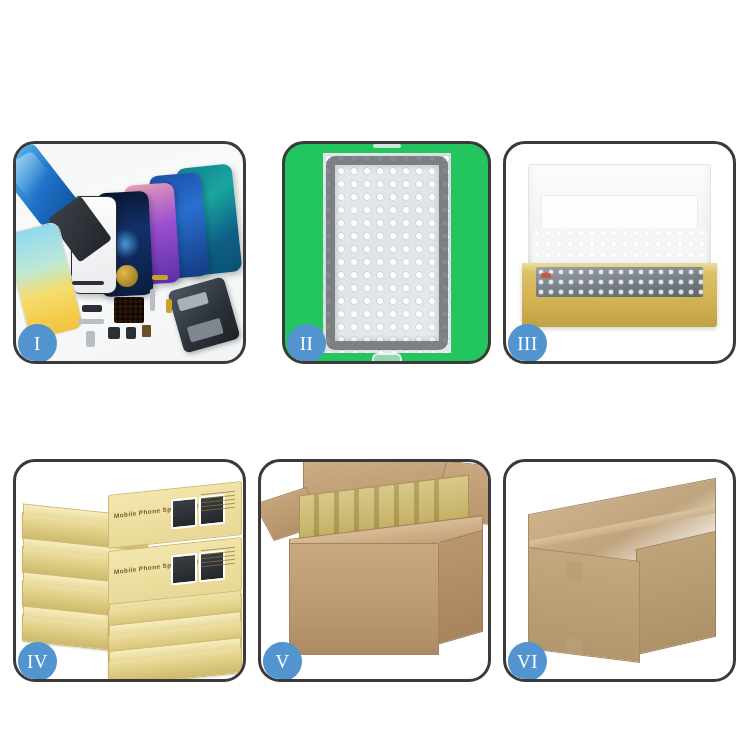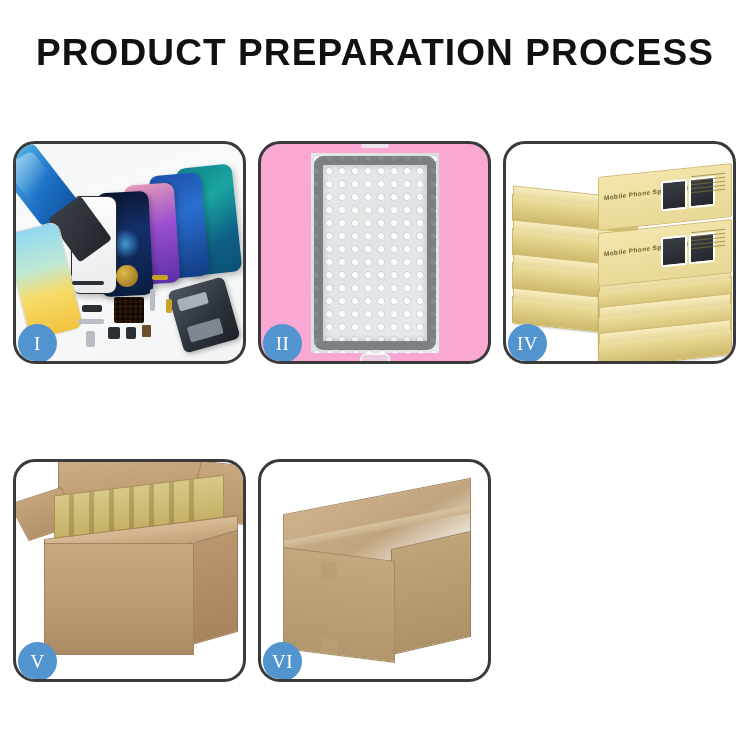--- a/index.html
+++ b/index.html
@@ -113,21 +113,21 @@
   .pt.dark{background:#2c3036;}
   .pt.chip{background:#6b4f2a;border-radius:1px;}
   .coil{position:absolute;left:44px;top:-4px;width:22px;height:22px;border-radius:50%;
     background:radial-gradient(circle at 35% 35%,#e0b84a,#8a6a18);}
   .grid-chip{position:absolute;left:42px;top:28px;width:30px;height:26px;
     background:repeating-linear-gradient(0deg,#6b4f2a 0 3px,#3a2a16 3px 5px),
                repeating-linear-gradient(90deg,#6b4f2a 0 3px,#3a2a16 3px 5px);
     background-blend-mode:multiply;border-radius:2px;}
 
   
-  .p2{background:#f9a8d4;}
+  .p2{background:#22c55e;margin-left:24px;}
   .bubble-sheet{
     position:absolute;left:50%;top:50%;transform:translate(-50%,-50%);
     width:128px;height:200px;
     background:
       radial-gradient(circle at 6px 6px,rgba(255,255,255,.95) 2.6px,rgba(198,202,206,.55) 3.4px,rgba(210,214,218,0) 4.6px) 0 0/13px 13px,
       linear-gradient(140deg,#e6e9ea,#d8dcde 45%,#e9ecee);
   }
   .screen-outline{
     position:absolute;left:50%;top:50%;transform:translate(-50%,-50%);
     width:104px;height:176px;
@@ -290,21 +290,20 @@
   .c6-tape{position:absolute;background:#b99e75;opacity:.85;}
   .c6-tape.t1{left:42px;top:66px;width:16px;height:18px;transform:skewY(7deg);}
   .c6-tape.t2{left:42px;top:142px;width:16px;height:16px;transform:skewY(7deg);}
 </style>
 </head>
 <body>
 
 <div class="page">
 
   <div class="header">
-    <div class="title">PRODUCT PREPARATION PROCESS</div>
   </div>
 
   <div class="grid">
 
     <div class="panel p1">
       <div class="panel-media">
         <div class="stage">
           <div class="ph ph-far"></div>
           <div class="ph ph-blue"></div>
           <div class="ph ph-purple"></div>
@@ -338,20 +337,32 @@
         <div class="bubble-sheet">
           <div class="screen-outline">
             <div class="earpiece"></div>
             <div class="home-btn"></div>
           </div>
         </div>
       </div>
       <div class="badge">II</div>
     </div>
 
+    <div class="panel p3">
+      <div class="panel-media">
+        <div class="box3">
+          <div class="lid3"></div>
+          <div class="foam3"></div>
+          <div class="tray3">
+            <div class="item3"></div>
+          </div>
+        </div>
+      </div>
+      <div class="badge">III</div>
+    </div>
 
     <div class="panel p4">
       <div class="panel-media">
         <div class="stack">
           <div class="slab left" style="top:34px;">
               <span class="face"></span>
             </div>
           <div class="slab left" style="top:68px;">
               <span class="face"></span>
             </div>

